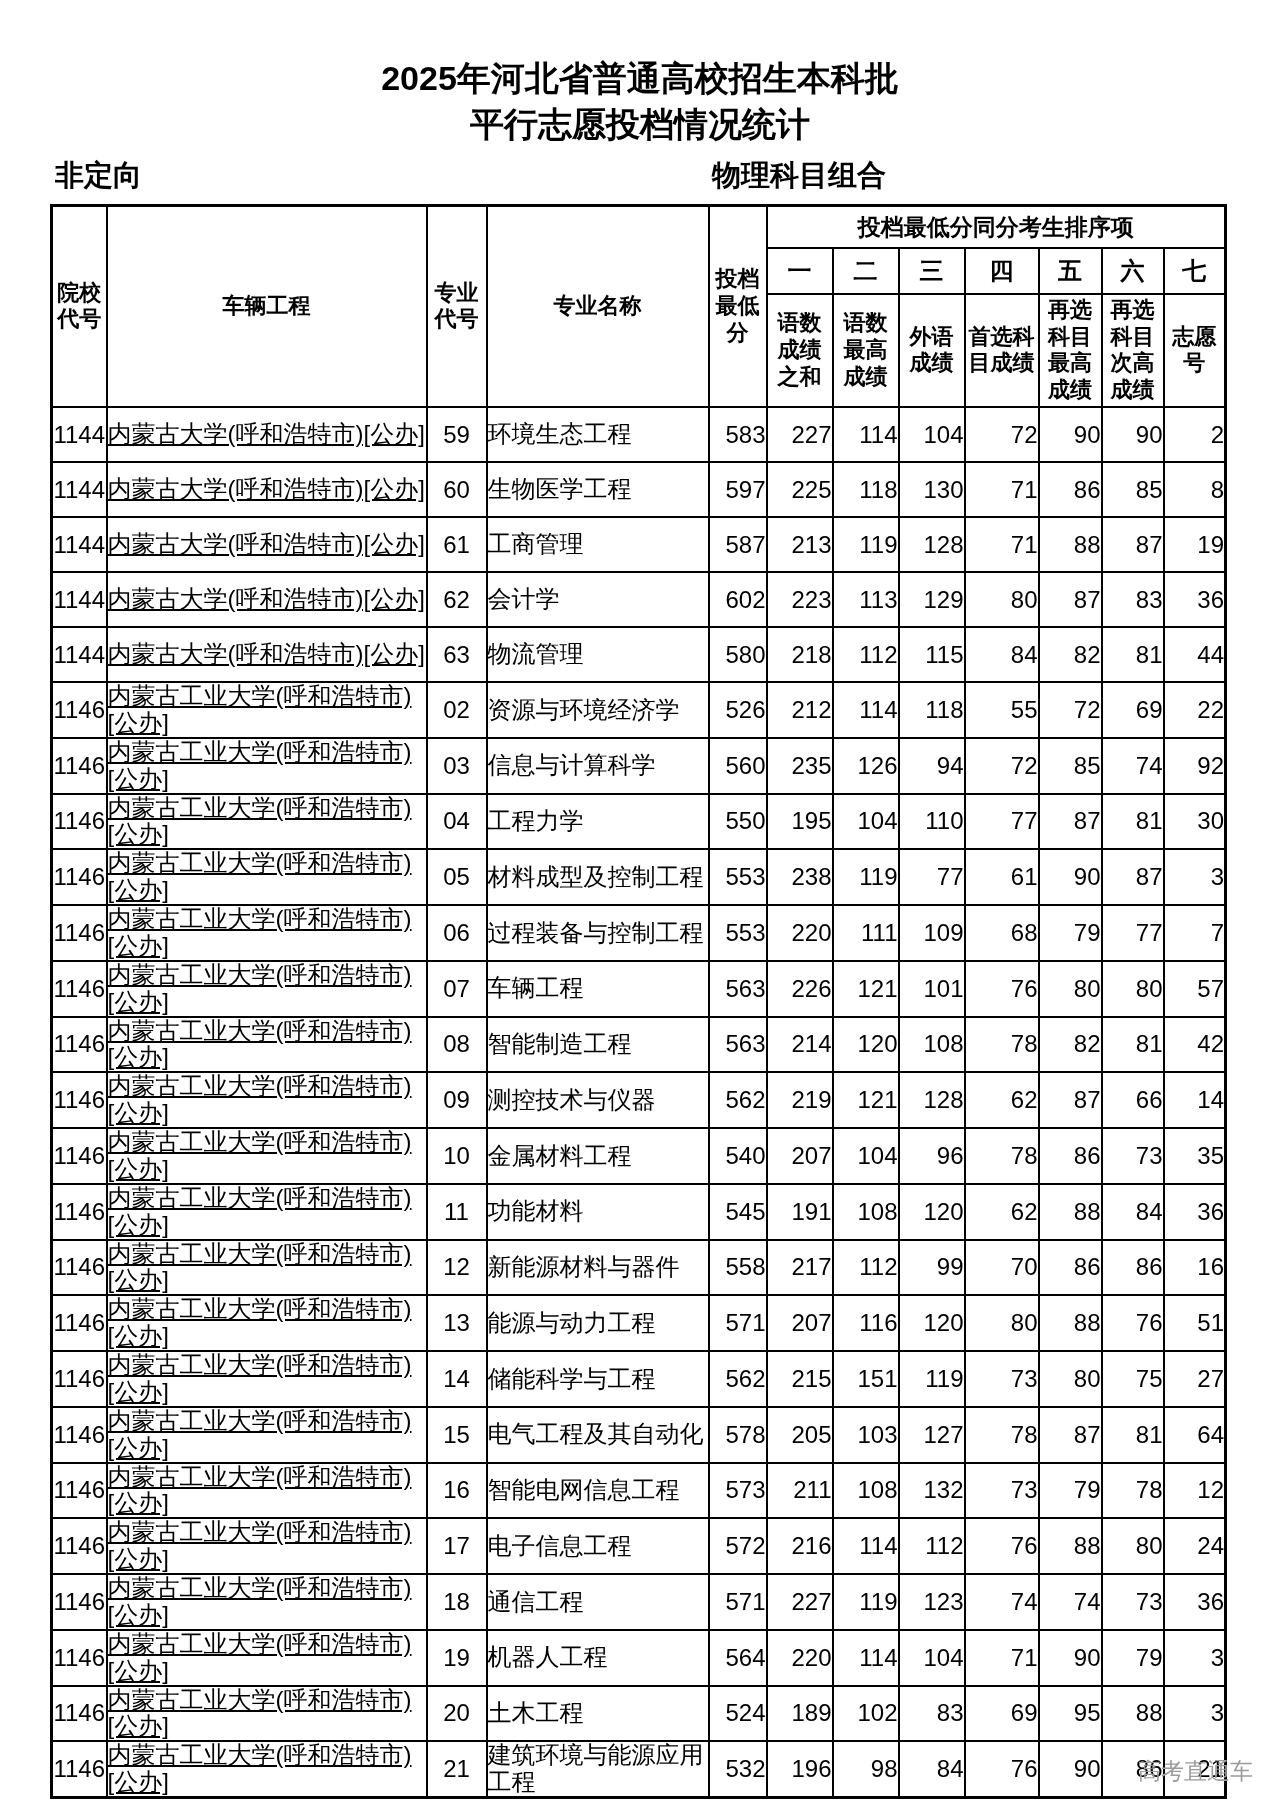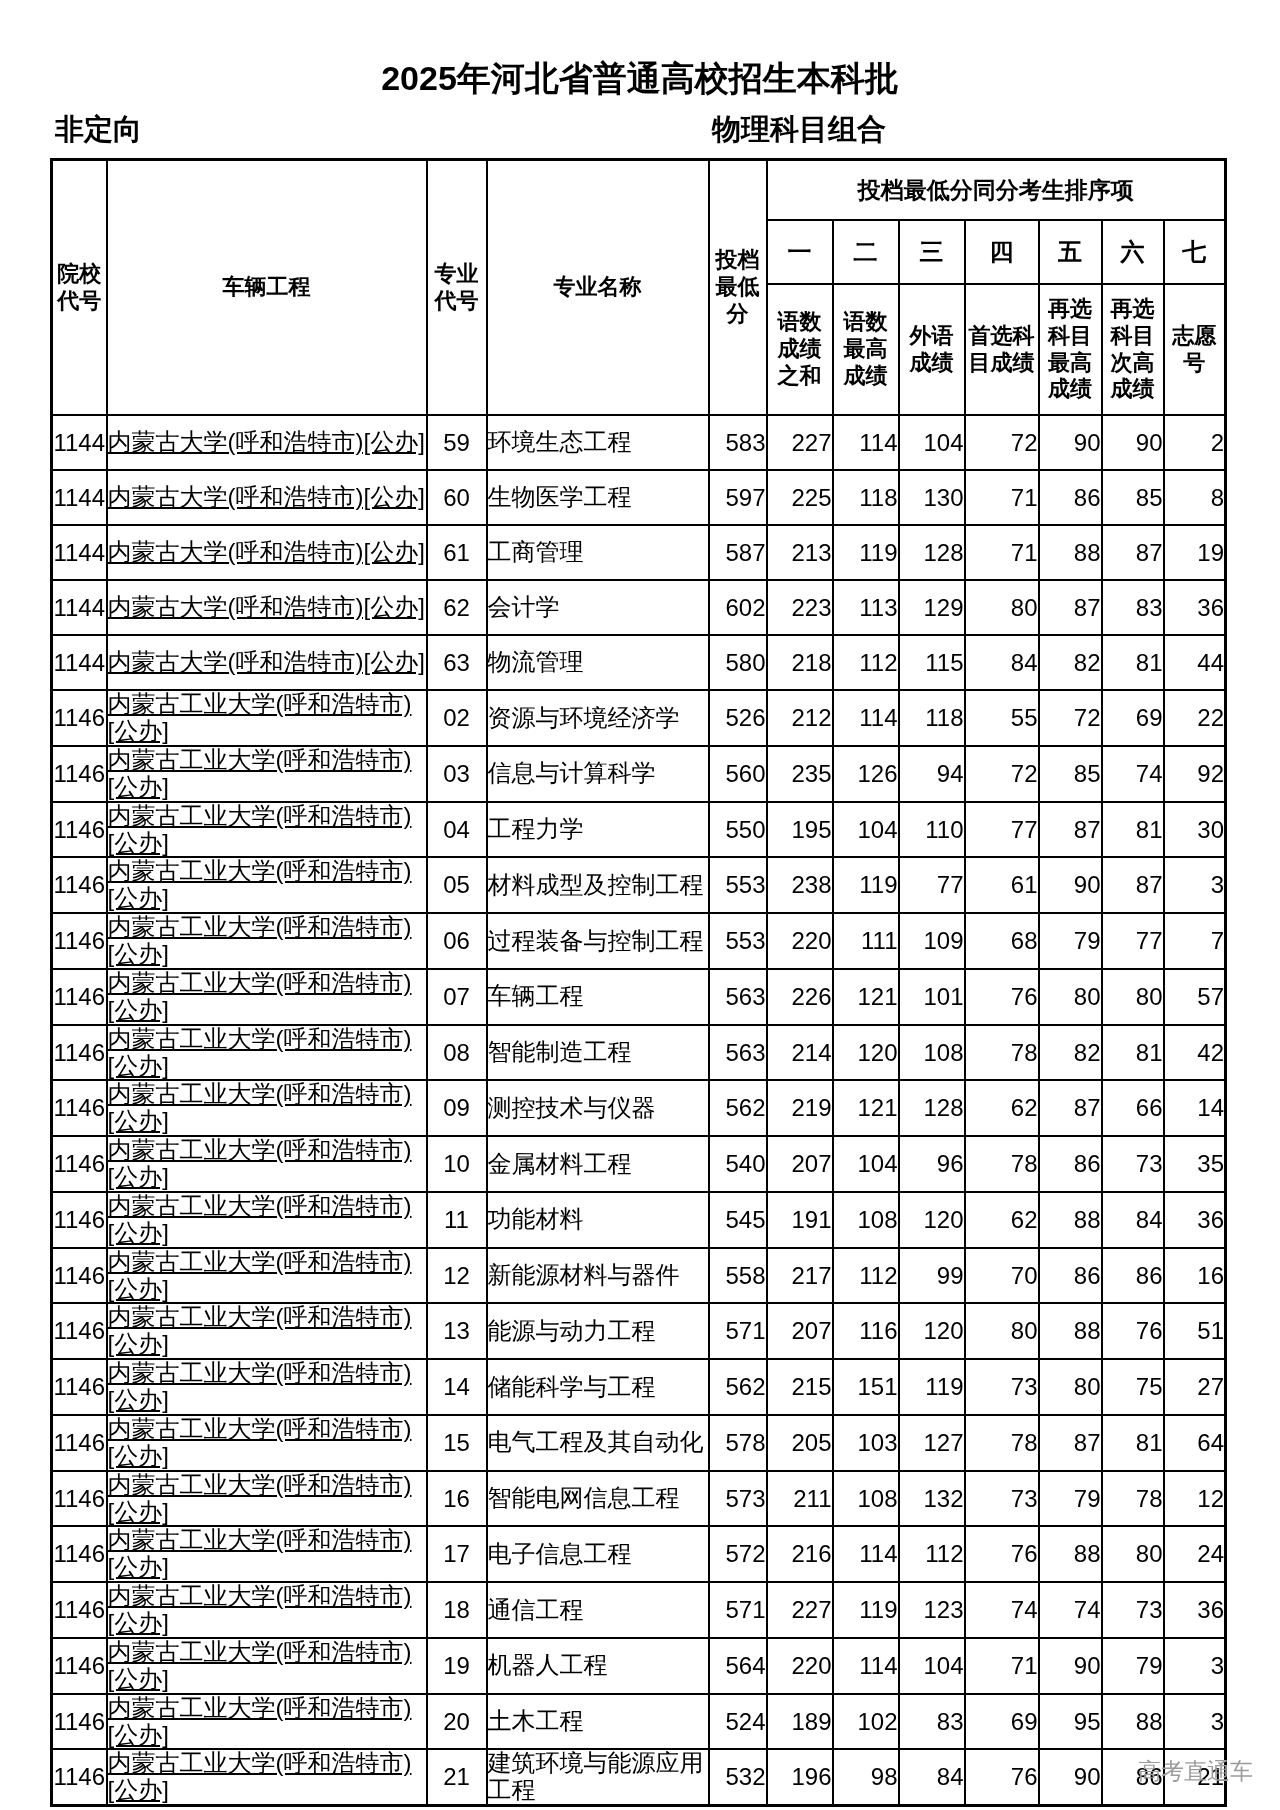--- a/index.html
+++ b/index.html
@@ -41,21 +41,21 @@
   table.stats th, table.stats td {
     border: 2px solid #000;
     overflow: hidden;
   }
   table.stats th {
     font-weight: bold;
     text-align: center;
     vertical-align: middle;
     font-size: 22px;
     line-height: 1.22;
-    padding: 11px 1px;
+    padding: 2px 1px;
   }
   tr.h-group th.group { height: 36px; font-size: 23px; }
   tr.h-nums th { height: 40px; font-size: 24px; }
   tr.h-labels th { height: 98px; }
   table.stats td {
     height: 53px;
     font-size: 24px;
     vertical-align: middle;
     padding: 0;
   }
@@ -70,20 +70,21 @@
     top: 1756px;
     font-size: 23px;
     color: #9c9c9c;
   }
 </style>
 </head>
 <body>
 
 <div class="title-block">
   <div>2025年河北省普通高校招生本科批</div>
+  <div>平行志愿投档情况统计</div>
 </div>
 
 <div class="section-row">
   <span class="section-label left">非定向</span>
   <span class="section-label right">物理科目组合</span>
 </div>
 
 <table class="stats">
   <colgroup>
     <col style="width:55px">

